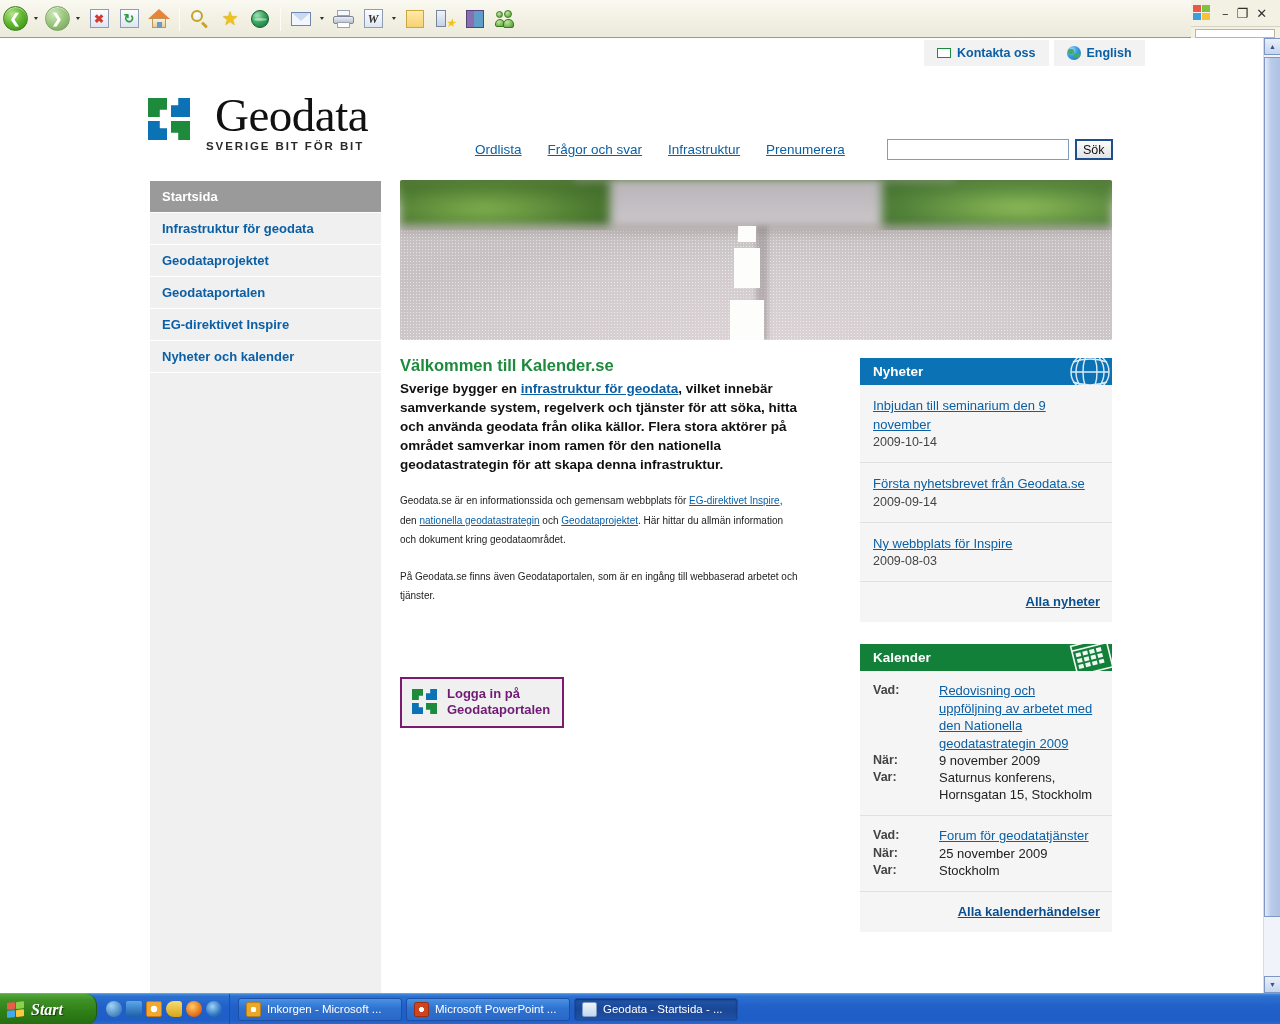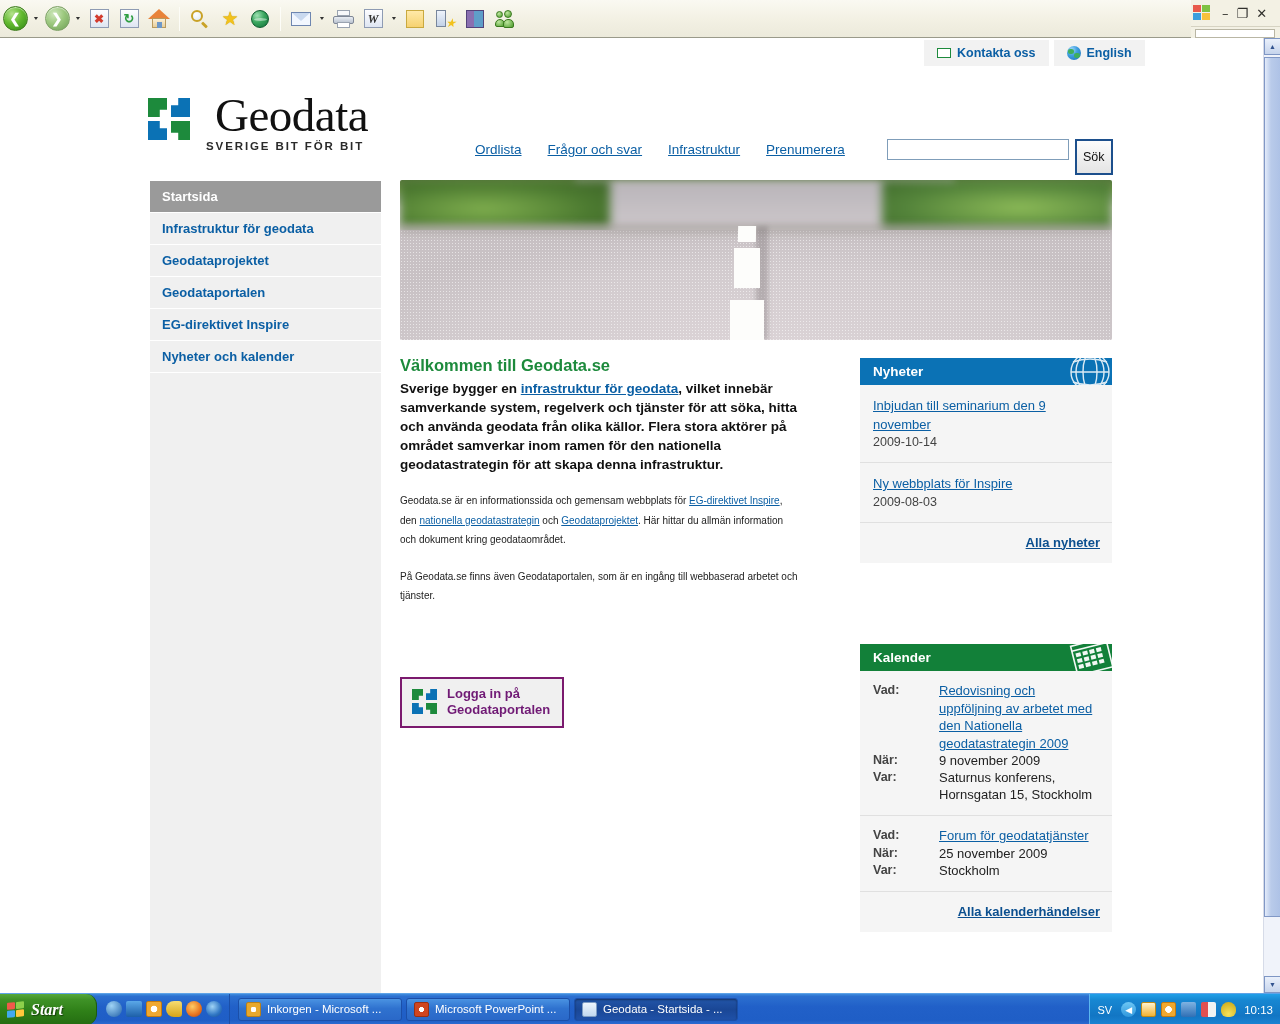--- a/index.html
+++ b/index.html
@@ -276,21 +276,21 @@
   #main-nav a {
     font-size: 13.5px; color: #0b5fa4; text-decoration: underline; cursor: pointer;
   }
   #search-wrap { position: absolute; left: 887px; top: 101px; display: flex; align-items: stretch; gap: 6px; }
   #search-input {
     width: 182px; height: 21px; border: 1px solid #7f9db9;
     background: #fff; font-size: 12px; padding: 0 3px;
     font-family: "Liberation Sans", sans-serif;
   }
   #search-btn {
-    height: 36px; min-width: 32px; padding: 0 6px;
+    height: 21px; min-width: 32px; padding: 0 6px;
     border: 2px solid #1c4f8c;
     background: linear-gradient(to bottom,#fcfcfc,#e4e4e4);
     font-size: 12.5px; color: #111; cursor: pointer;
     font-family: "Liberation Sans", sans-serif;
   }
 
   
   #sidebar { position: absolute; left: 150px; top: 143px; width: 231px; }
   #sidebar .menu-item {
     height: 32px; display: flex; align-items: center;
@@ -657,21 +657,21 @@
     <div class="asphalt"></div>
     <div class="grain"></div>
     <div class="shoulder"></div>
     <div class="line-shadow"></div>
     <div class="dash d1"></div>
     <div class="dash d2"></div>
     <div class="dash d3"></div>
   </div>
 
   <div id="content">
-    <h1>Välkommen till Geodata.se</h1>
+    <h1>Välkommen till Kalender.se</h1>
     <p class="lead"><span>Sverige bygger en </span><a>infrastruktur för geodata</a><span>, vilket innebär samverkande system, regelverk och tjänster för att söka, hitta och använda geodata från olika källor. Flera stora aktörer på området samverkar inom ramen för den nationella geodatastrategin för att skapa denna infrastruktur.</span></p>
 
     <p><span>Geodata.se är en informationssida och gemensam webbplats för </span><a>EG-direktivet Inspire</a><span>, den </span><a>nationella geodatastrategin</a><span> och </span><a>Geodataprojektet</a><span>. Här hittar du allmän information och dokument kring geodataområdet.</span></p>
 
     <p>På Geodata.se finns även Geodataportalen, som är en ingång till webbaserad arbetet och tjänster.</p>
   </div>
 
   <div id="login-box">
     <div id="login-mark">
       <span class="sq tl"></span>
@@ -696,20 +696,24 @@
           <line x1="11" y1="22" x2="49" y2="22"></line>
           <path d="M13 12 Q30 6 47 12"></path>
           <path d="M13 32 Q30 38 47 32"></path>
         </g>
       </svg>
     </div>
     <div class="panel-body">
       <div class="panel-item">
         <a>Inbjudan till seminarium den 9 november</a>
         <div class="panel-date">2009-10-14</div>
+      </div>
+      <div class="panel-item">
+        <a>Första nyhetsbrevet från Geodata.se</a>
+        <div class="panel-date">2009-09-14</div>
       </div>
       <div class="panel-item">
         <a>Ny webbplats för Inspire</a>
         <div class="panel-date">2009-08-03</div>
       </div>
       <div class="panel-foot">
         <a>Alla nyheter</a>
       </div>
     </div>
   </div>
@@ -811,23 +815,13 @@
     <div class="task-btn">
       <div class="task-ico" style="background:radial-gradient(circle at 50% 50%,#fff 0 28%,#cf4520 30%);border:1px solid #9b2f13;"></div>
       <span>Microsoft PowerPoint ...</span>
     </div>
     <div class="task-btn active">
       <div class="task-ico" style="background:linear-gradient(to bottom,#eef5fd,#c2d8ef);border:1px solid #7f9dc4;"></div>
       <span>Geodata - Startsida - ...</span>
     </div>
   </div>
 
-  <div id="tray">
-    <span class="sv-lang">SV</span>
-    <div class="chev">◀</div>
-    <div class="tray-ico" style="background:linear-gradient(to bottom,#fff3cf,#f2b233);border:1px solid #bf8a18;"></div>
-    <div class="tray-ico" style="background:radial-gradient(circle at 50% 50%,#fff 0 34%,#f0a830 36%);border:1px solid #c47c10;"></div>
-    <div class="tray-ico" style="background:linear-gradient(to bottom,#7fb3e2,#2f6fb5);"></div>
-    <div class="tray-ico" style="background:linear-gradient(to right,#e05050 50%,#f2f2f2 50%);"></div>
-    <div class="tray-ico" style="background:radial-gradient(circle at 50% 80%,#f7e25a,#c9a413);border-radius:50% 50% 40% 40%;"></div>
-    <span class="clock">10:13</span>
-  </div>
 </div>
 
 </body></html>

